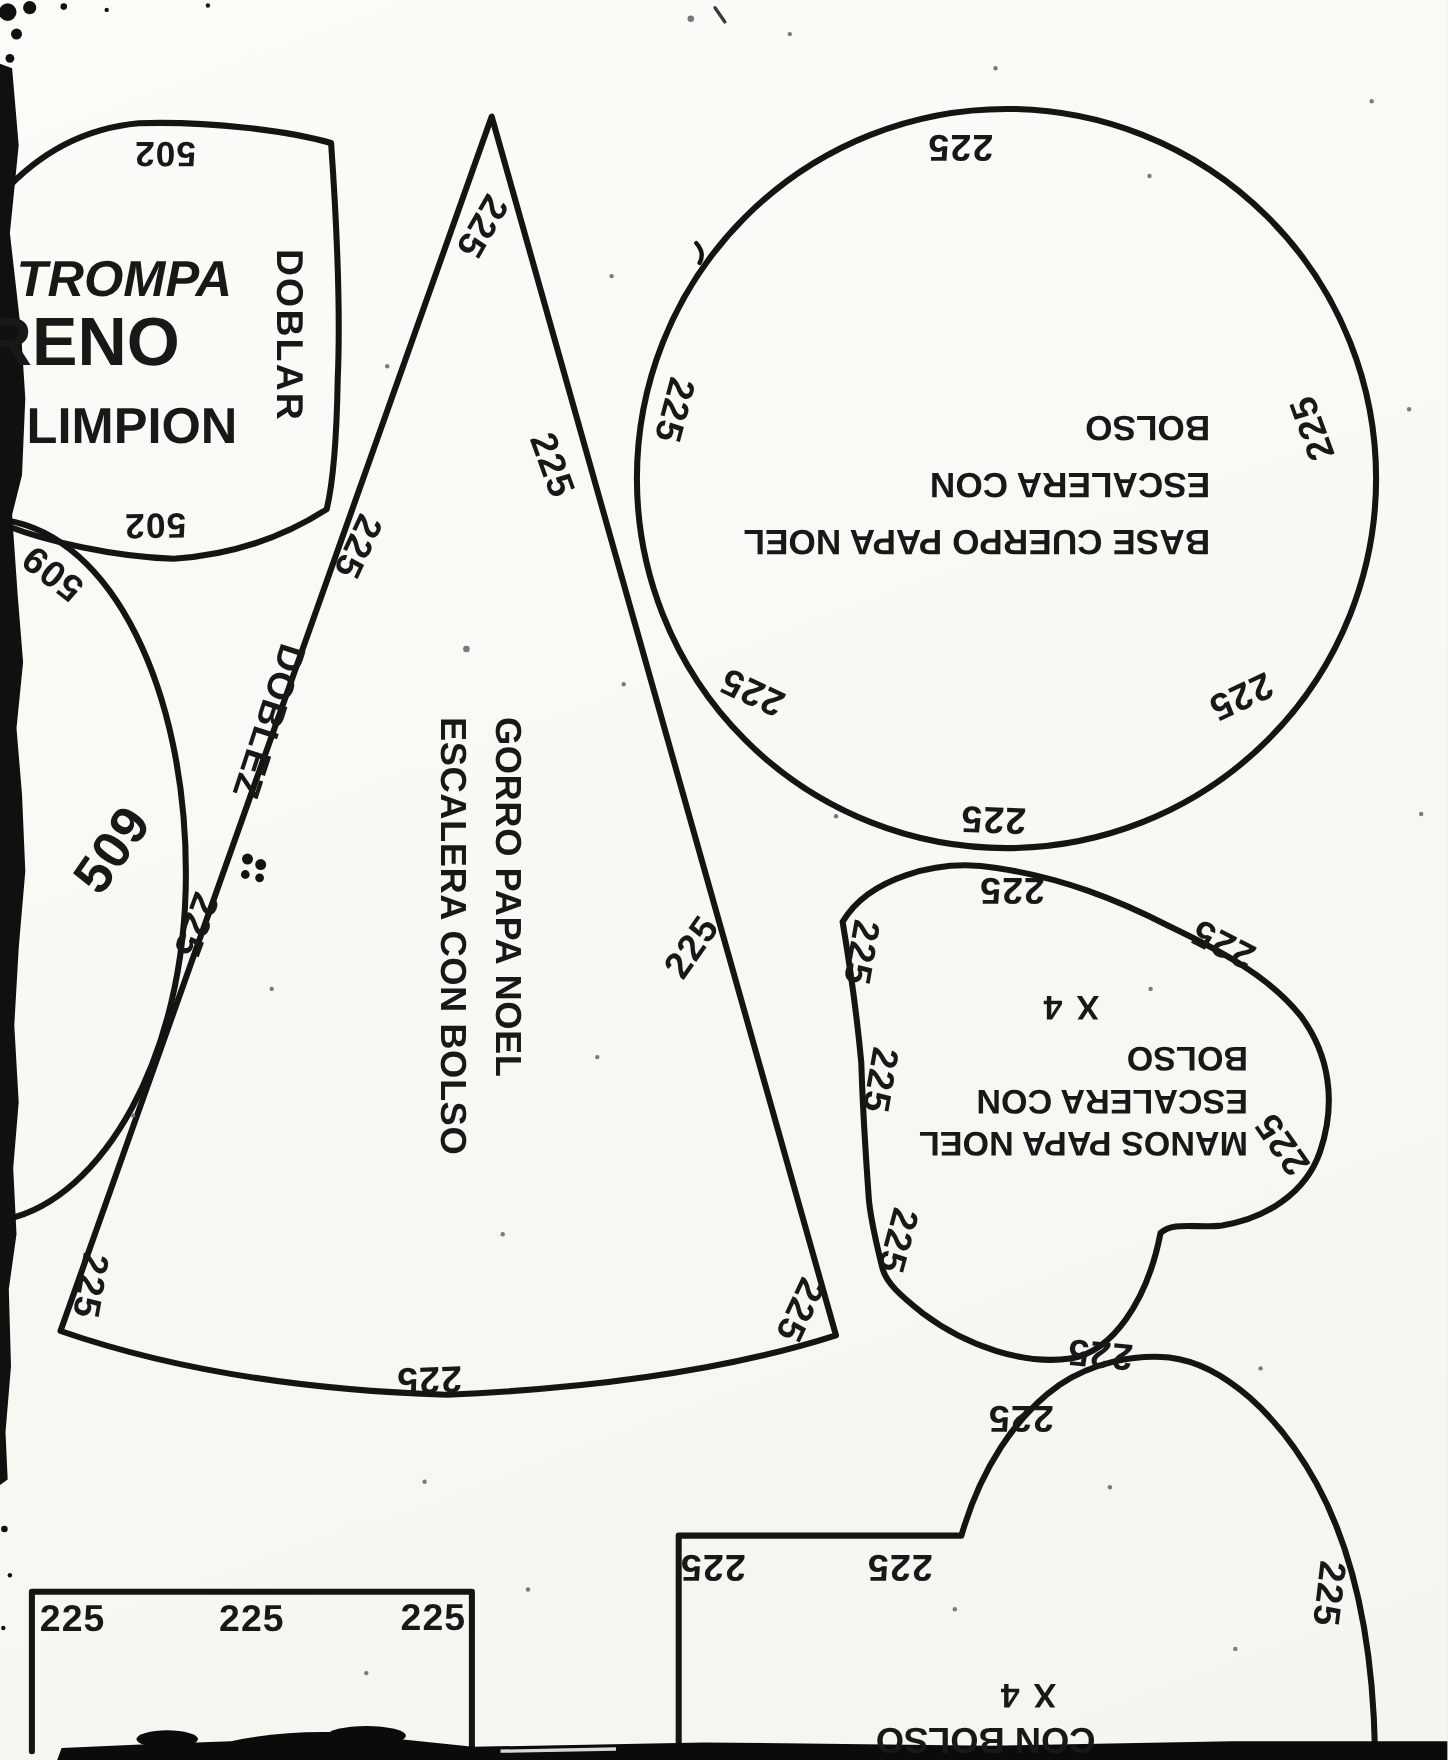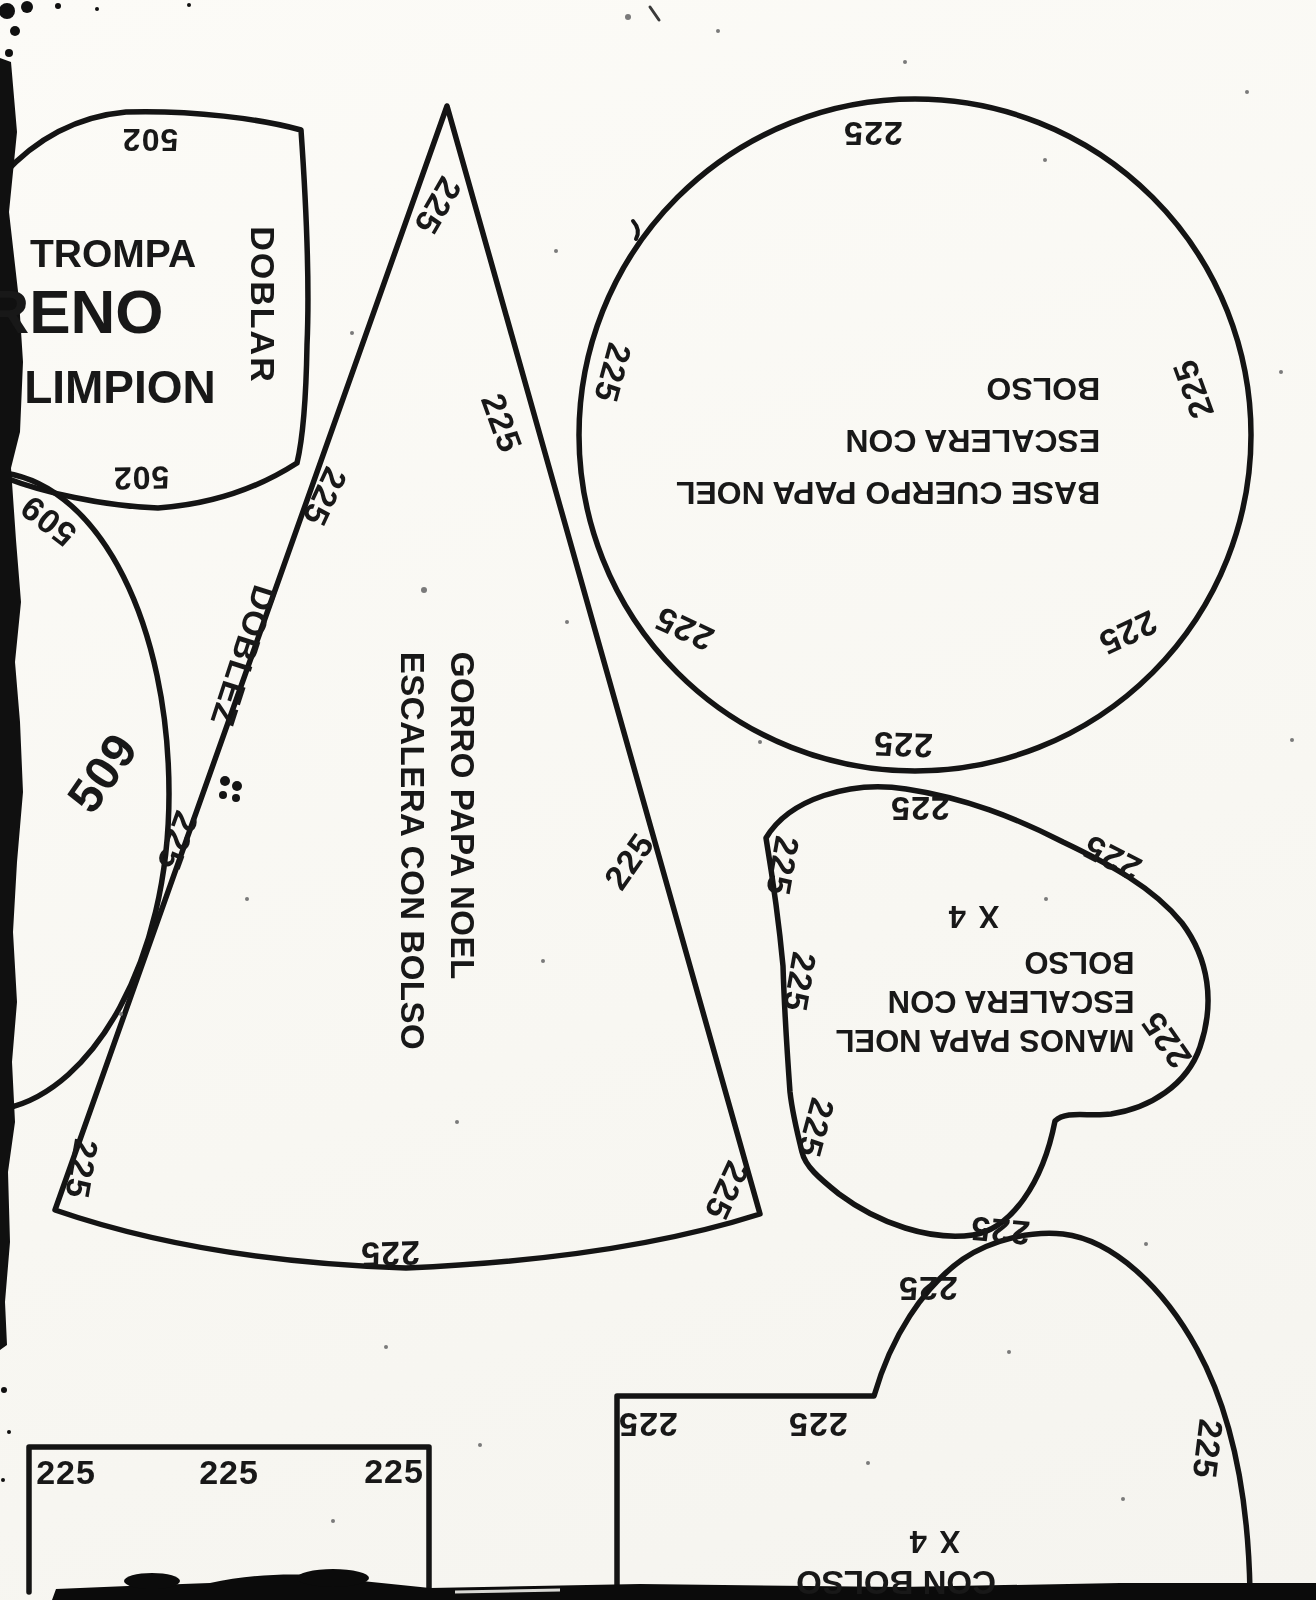--- a/index.html
+++ b/index.html
@@ -78,21 +78,21 @@
       <circle cx="1292" cy="740" r="2"></circle>
         <circle cx="1146" cy="1244" r="2"></circle>
         <circle cx="386" cy="1347" r="2"></circle>
       <circle cx="480" cy="1445" r="2"></circle>
         <circle cx="1046" cy="899" r="2"></circle>
         <circle cx="760" cy="742" r="2"></circle>
     </g>
   </svg>
 
   <span class="lbl num" style="left:150px;top:140px;--r:180deg;font-size:32px;">502</span>
-  <span class="lbl" style="left:113px;top:253px;font-size:39px;">TROMPA</span>
+  <span class="lbl" style="left:113px;top:253px;font-size:46px;font-style:italic;">TROMPA</span>
   <span class="lbl" style="left:74px;top:312px;font-size:62px;">RENO</span>
   <span class="lbl" style="left:120px;top:371px;font-size:46px;margin-top:16px;">LIMPION</span>
   <span class="lbl" style="left:263px;top:305px;--r:90deg;font-size:34px;letter-spacing:2px;">DOBLAR</span>
   <span class="lbl num" style="left:141px;top:478px;--r:179deg;font-size:32px;">502</span>
 
   <span class="lbl num" style="left:48px;top:521px;--r:-142deg;">509</span>
   <span class="lbl num" style="left:103px;top:773px;--r:-55deg;font-size:48px;">509</span>
 
   <span class="lbl num" style="left:438px;top:206px;--r:120deg;">225</span>
   <span class="lbl num" style="left:502px;top:423px;--r:70deg;">225</span>

